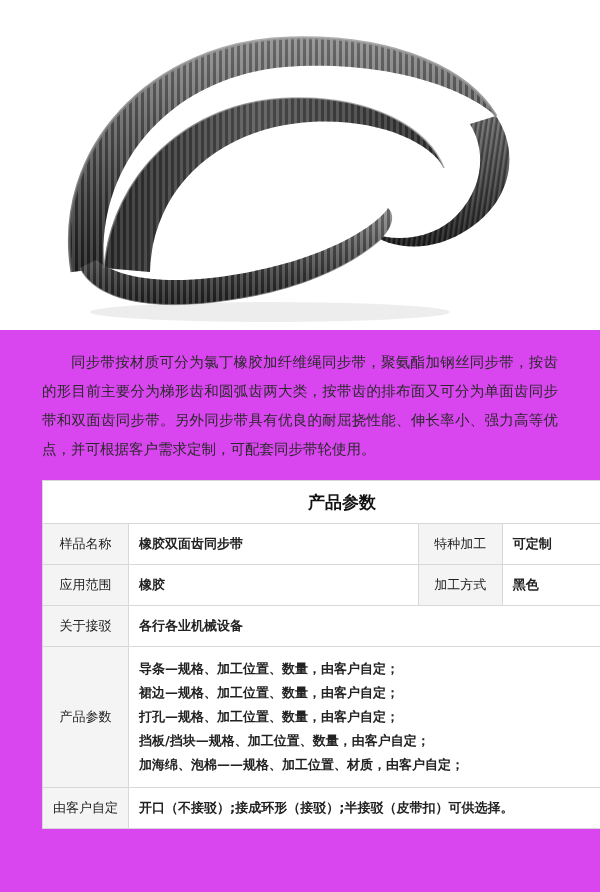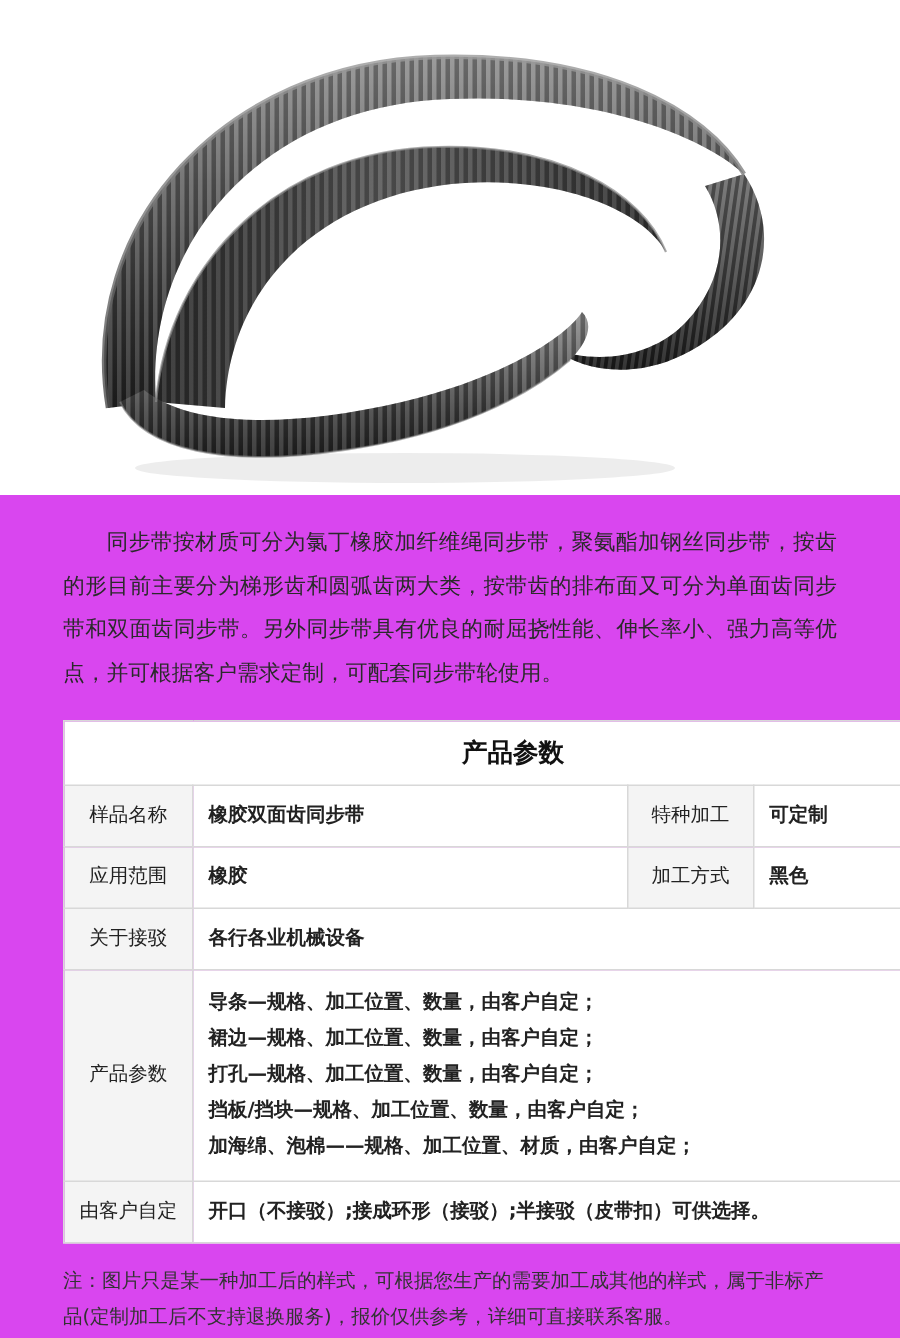--- a/index.html
+++ b/index.html
@@ -216,15 +216,14 @@
           </ul>
         </td>
       </tr>
       <tr>
         <td class="lbl">由客户自定</td>
         <td class="val" colspan="3">开口（不接驳）;接成环形（接驳）;半接驳（皮带扣）可供选择。</td>
       </tr>
     </tbody>
   </table>
 
-  <p class="note">注：图片只是某一种加工后的样式，可根据您生产的需要加工成其他的样式，属于非标产品(定制加工后不支持退换服务)，报价仅供参考，详细可直接联系客服。</p>
 
 </div>
 
 </body></html>

